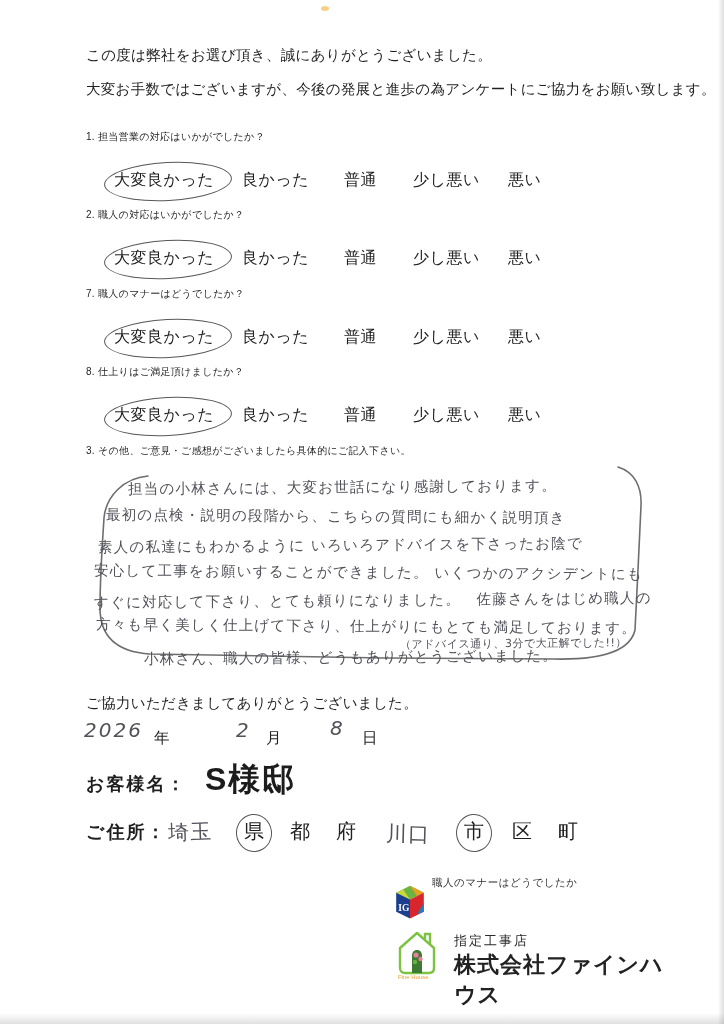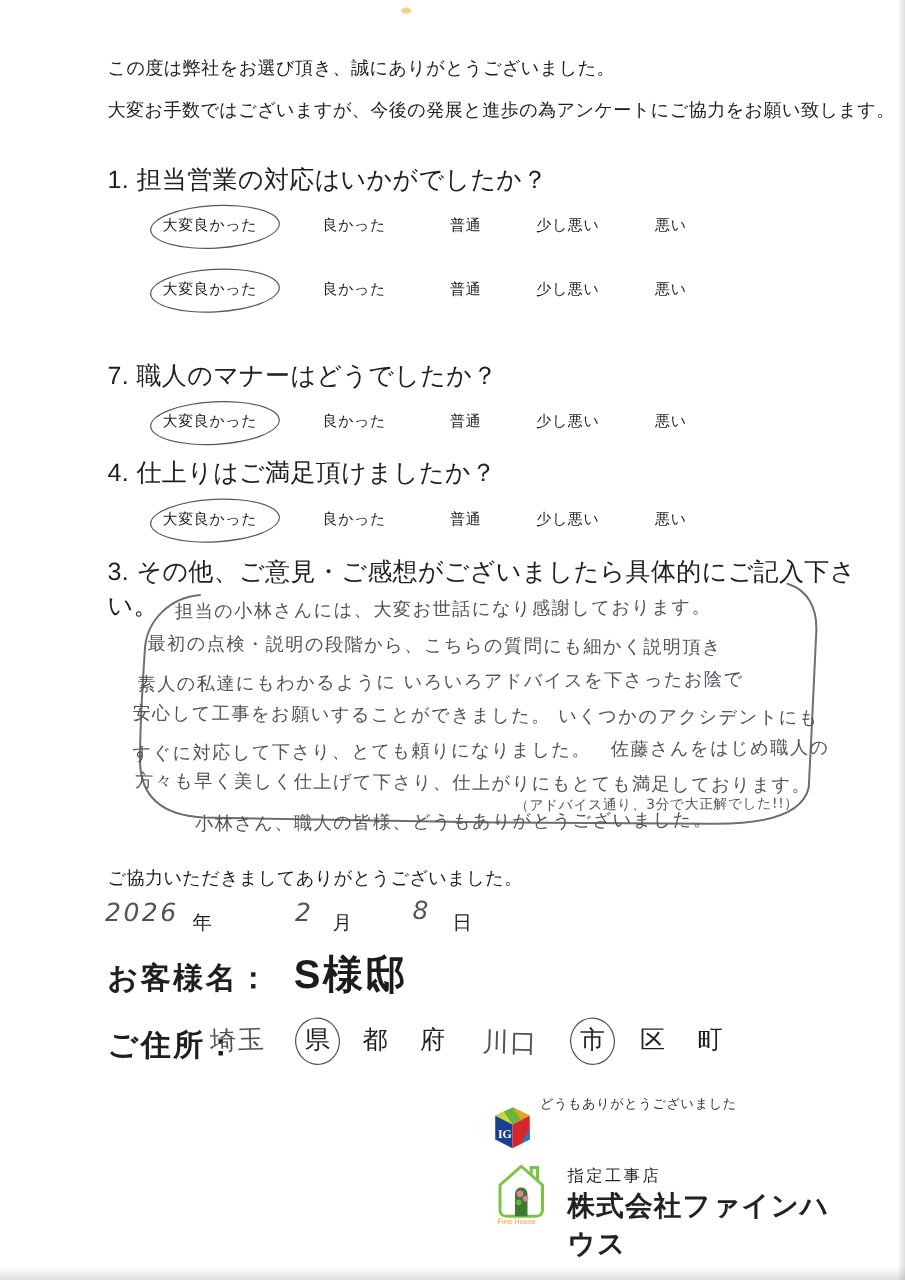--- a/index.html
+++ b/index.html
@@ -13,38 +13,38 @@
   .abs{position:absolute;}
   
   .hand{
     font-family:"DejaVu Sans",sans-serif;color:#51525a;
     letter-spacing:1.2px;white-space:nowrap;
   }
   .hand-line{position:absolute;font-size:14.5px;transform:rotate(-.5deg);}
   .hand-line.alt{transform:rotate(.4deg);}
   .hand-line.small{font-size:11px;letter-spacing:.5px;}
   
-  .q-label{font-size:20px;letter-spacing:.3px;}
+  .q-label{font-size:10px;letter-spacing:.3px;}
   .opts{position:relative;height:26px;margin-top:15px;}
-  .opt{position:absolute;top:0;font-size:12px;letter-spacing:.5px;white-space:nowrap;margin-left:16px;}
+  .opt{position:absolute;top:11px;font-size:16px;letter-spacing:.5px;white-space:nowrap;}
   .opt.o1{left:28px;}.opt.o2{left:156px;}.opt.o3{left:258px;}.opt.o4{left:327px;}.opt.o5{left:422px;}
   .opt.circled::after{
     content:"";position:absolute;left:-10px;top:-8px;right:-18px;bottom:-10px;
     border:1.6px solid #57575c;border-radius:50%;transform:rotate(-3deg);
   }
   .circled-char{position:relative;display:inline-block;}
   .circled-char::after{
     content:"";position:absolute;left:-8px;top:-4px;right:-8px;bottom:-7px;
     border:1.5px solid #55555b;border-radius:50%;transform:rotate(-6deg);
   }
   
-  .bubble{position:absolute;left:96px;top:462px;width:578px;height:212px;}
+  .bubble{position:absolute;left:84px;top:462px;width:578px;height:212px;}
   .bubble svg{position:absolute;left:0;top:0;}
   
-  .bold-label{font-weight:bold;font-size:24px;letter-spacing:2px;}
+  .bold-label{font-weight:bold;font-size:18px;letter-spacing:2px;}
   .footer-small{font-size:10.5px;color:#333;letter-spacing:.5px;}
   .company-name{
     font-family:"Liberation Serif","DejaVu Serif",serif;
     font-size:23px;font-weight:600;letter-spacing:3px;color:#151515;
   }
   .builder-name{font-size:22px;font-weight:bold;letter-spacing:1px;color:#222;}
   .designation{font-size:13px;color:#2a2a2a;letter-spacing:2px;}
   
   .speck{position:absolute;left:321px;top:6px;width:8px;height:5px;background:#f2c064;border-radius:50%;opacity:.75;}
   .scan-right{position:absolute;right:0;top:0;width:6px;height:100%;
@@ -69,20 +69,21 @@
     <div class="opts">
       <span class="opt o1 circled">大変良かった</span>
       <span class="opt o2">良かった</span>
       <span class="opt o3">普通</span>
       <span class="opt o4">少し悪い</span>
       <span class="opt o5">悪い</span>
     </div>
   </div>
 
   <div class="abs" style="left:86px;top:208px;width:570px;">
+    <div class="q-label">2. 職人の対応はいかがでしたか？</div>
     <div class="opts">
       <span class="opt o1 circled">大変良かった</span>
       <span class="opt o2">良かった</span>
       <span class="opt o3">普通</span>
       <span class="opt o4">少し悪い</span>
       <span class="opt o5">悪い</span>
     </div>
   </div>
 
   <div class="abs" style="left:86px;top:287px;width:570px;">
@@ -90,21 +91,21 @@
     <div class="opts">
       <span class="opt o1 circled">大変良かった</span>
       <span class="opt o2">良かった</span>
       <span class="opt o3">普通</span>
       <span class="opt o4">少し悪い</span>
       <span class="opt o5">悪い</span>
     </div>
   </div>
 
   <div class="abs" style="left:86px;top:365px;width:570px;">
-    <div class="q-label">4. 仕上りはご満足頂けましたか？</div>
+    <div class="q-label">8. 仕上りはご満足頂けましたか？</div>
     <div class="opts">
       <span class="opt o1 circled">大変良かった</span>
       <span class="opt o2">良かった</span>
       <span class="opt o3">普通</span>
       <span class="opt o4">少し悪い</span>
       <span class="opt o5">悪い</span>
     </div>
   </div>
 
   <div class="abs q-label" style="left:86px;top:444px;">3. その他、ご意見・ご感想がございましたら具体的にご記入下さい。</div>
@@ -161,21 +162,21 @@
   <div class="abs" style="left:392px;top:876px;width:290px;height:46px;">
     <svg class="abs" style="left:0;top:8px;" width="36" height="38" viewBox="0 0 40 44">
       <polygon points="20,2 36,10 20,18 4,10" fill="#6db33f"></polygon>
       <polygon points="20,2 36,10 28,14" fill="#e8a020"></polygon>
       <polygon points="12,6 20,18 4,10" fill="#c8d93a"></polygon>
       <polygon points="4,10 20,18 20,40 4,32" fill="#1c3e8e"></polygon>
       <polygon points="36,10 36,32 20,40 20,18" fill="#d8262c"></polygon>
       <polygon points="28,35 36,32 36,22" fill="#1f7ec2"></polygon>
       <text x="6.5" y="31" font-size="11" font-weight="bold" fill="#ffffff" font-family="Liberation Serif, DejaVu Serif, serif">IG</text>
     </svg>
-    <div class="abs footer-small" style="left:40px;top:0;">どうもありがとうございました</div>
+    <div class="abs footer-small" style="left:40px;top:0;">職人のマナーはどうでしたか</div>
   </div>
 
   <div class="abs" style="left:392px;top:926px;width:290px;height:56px;">
     <svg class="abs" style="left:0;top:0;" width="50" height="54" viewBox="0 0 50 54">
       <path d="M 8 22 L 25 7 L 42 22 L 42 42 C 42 45 40 47 37 47 L 13 47 C 10 47 8 45 8 42 Z" fill="none" stroke="#7dc243" stroke-width="2.4" stroke-linejoin="round"></path>
       <path d="M 33 13 L 33 8 L 38 8 L 38 18" fill="none" stroke="#7dc243" stroke-width="2.4"></path>
       <path d="M 20 47 L 20 30 C 20 26 22 24 25 24 C 28 24 30 26 30 30 L 30 47 Z" fill="#3d7a33"></path>
       <circle cx="24" cy="29" r="2.6" fill="#e87fa0"></circle>
       <circle cx="28.5" cy="33" r="2.2" fill="#e87fa0"></circle>
       <circle cx="23" cy="36" r="2.2" fill="#6db33f"></circle>

